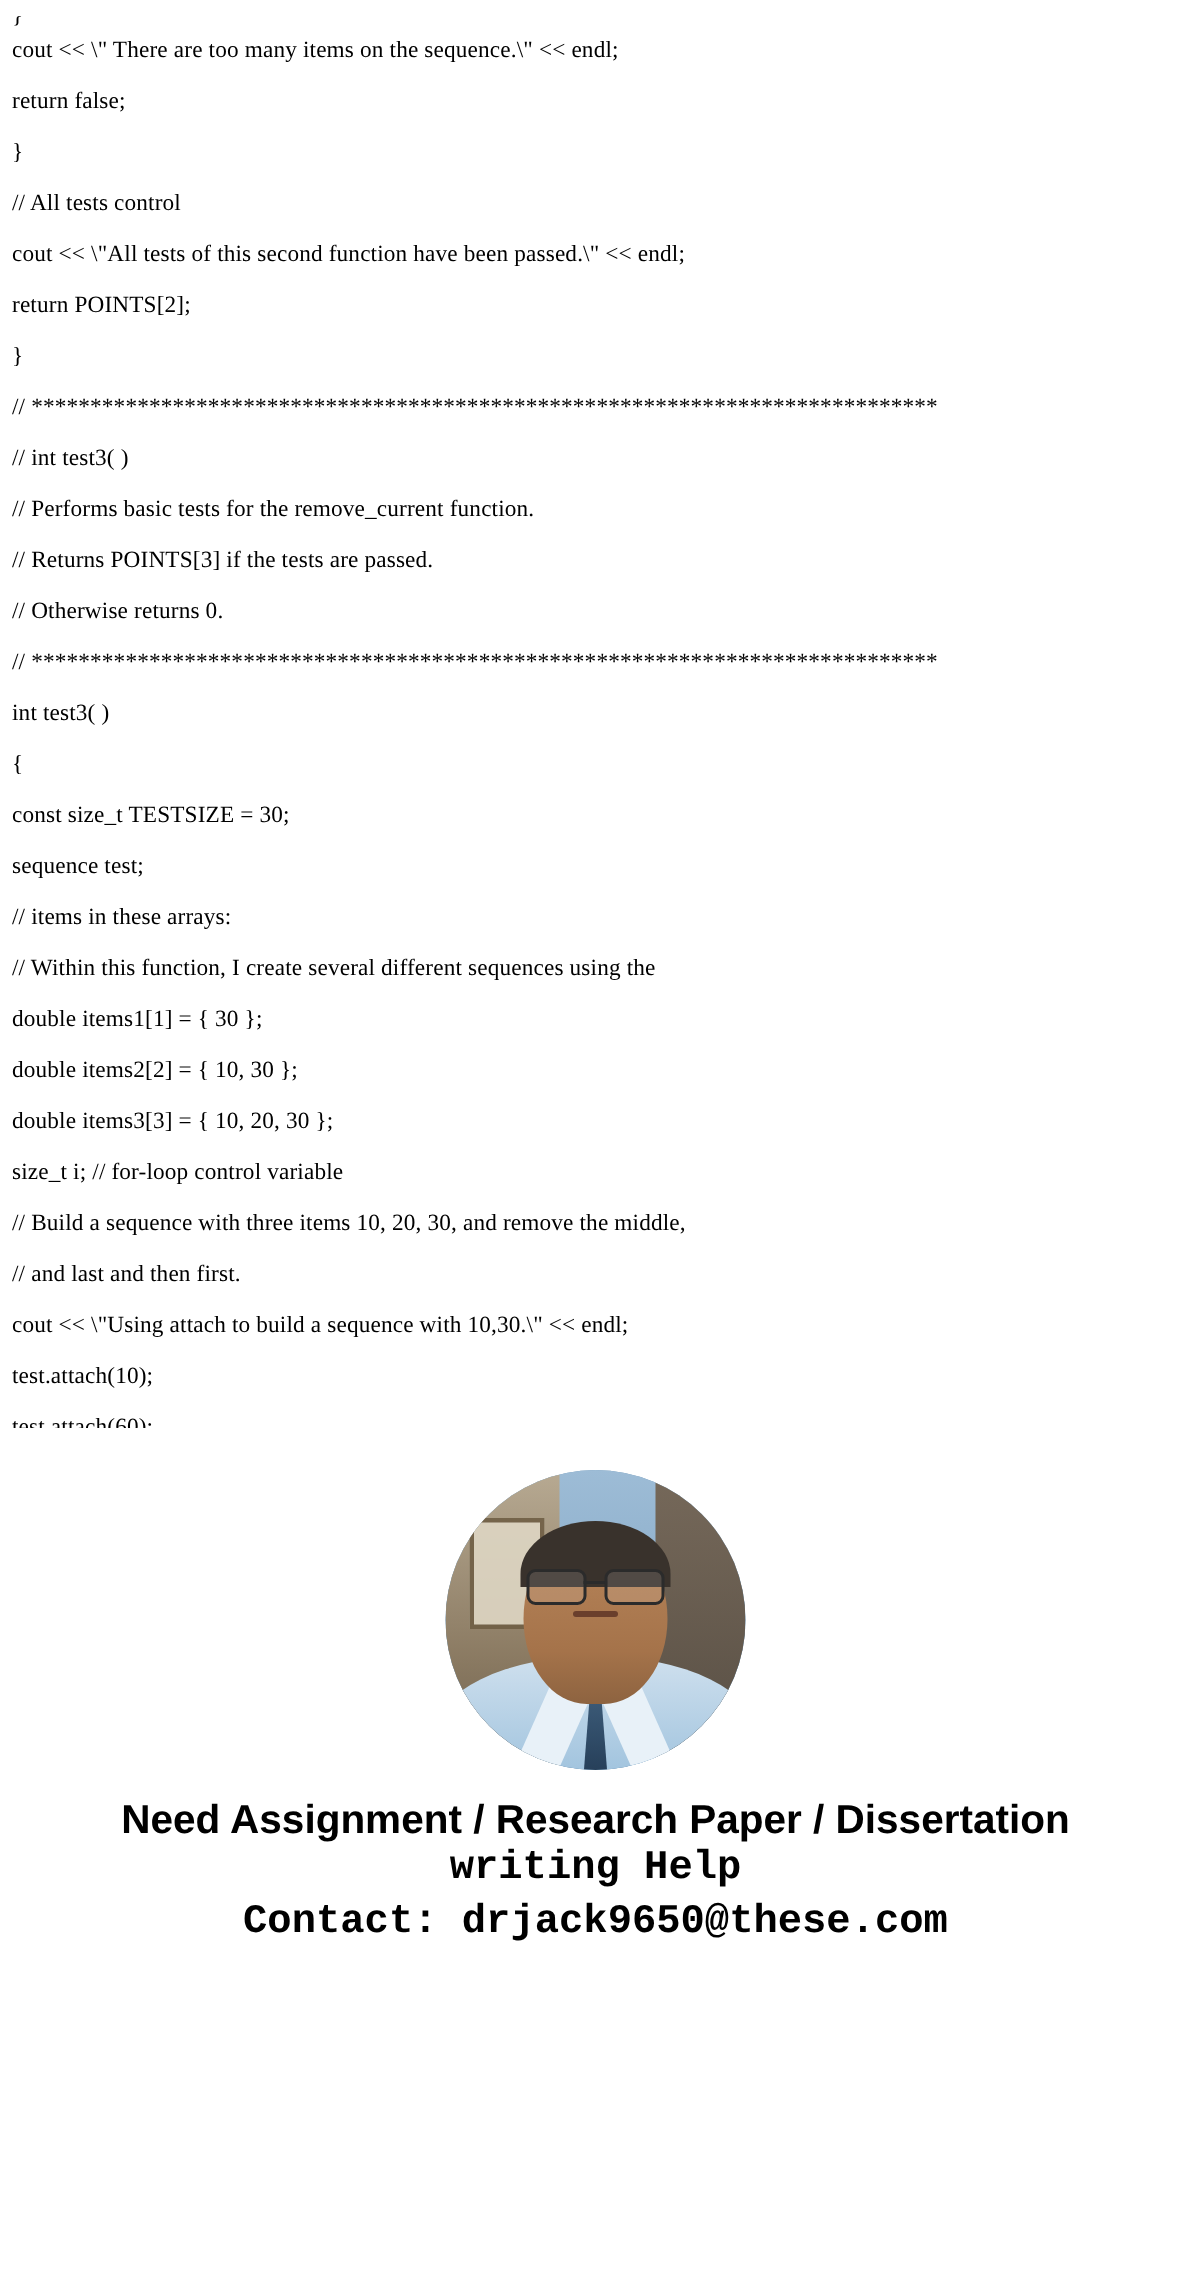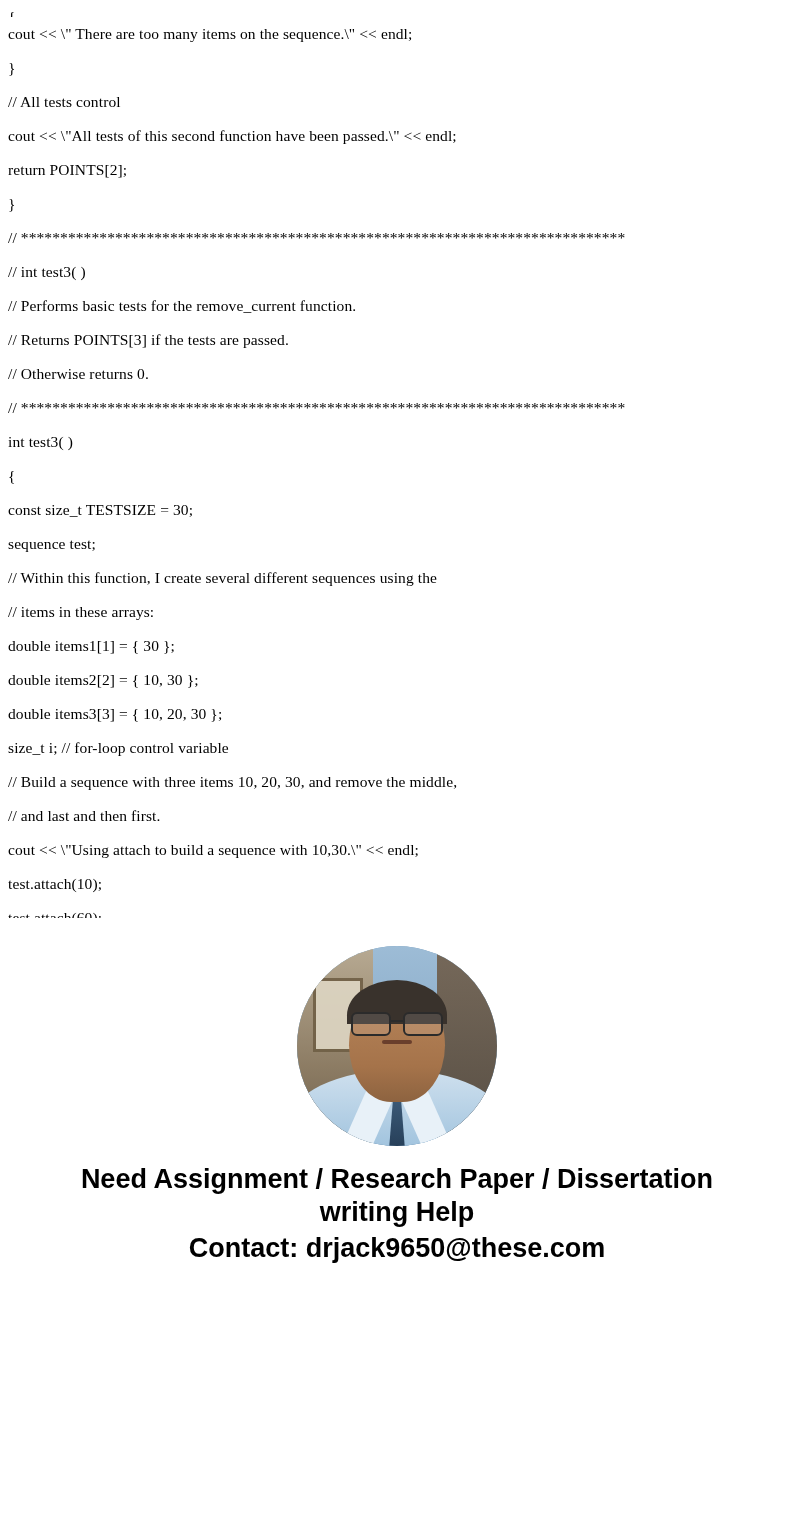--- a/index.html
+++ b/index.html
@@ -170,55 +170,56 @@
     margin-top: 18px;
     font-family: "Liberation Sans", sans-serif;
     font-weight: bold;
     font-size: 27px;
     line-height: 30px;
     color: #000000;
     padding: 0 10px;
     text-align: center;
   }
   .promo-line2 {
-    font-family: Liberation Sans, sans-serif;
+    font-family: Liberation Mono, monospace;
     font-weight: bold;
     font-size: 27px;
     line-height: 36px;
     color: #000000;
   }
 </style>
 </head>
 <body>
 
 <div class="page">
 
   <div class="code-block">
     <div class="code-line clipped">{</div>
     <div class="code-line">cout &lt;&lt; \" There are too many items on the sequence.\" &lt;&lt; endl;</div>
+    <div class="code-line">return false;</div>
     <div class="code-line">}</div>
     <div class="code-line blank"></div>
     <div class="code-line">// All tests control</div>
     <div class="code-line">cout &lt;&lt; \"All tests of this second function have been passed.\" &lt;&lt; endl;</div>
     <div class="code-line">return POINTS[2];</div>
     <div class="code-line">}</div>
     <div class="code-line">// *****************************************************************************</div>
     <div class="code-line">// int test3( )</div>
     <div class="code-line">// Performs basic tests for the remove_current function.</div>
     <div class="code-line">// Returns POINTS[3] if the tests are passed.</div>
     <div class="code-line">// Otherwise returns 0.</div>
     <div class="code-line">// *****************************************************************************</div>
     <div class="code-line">int test3( )</div>
     <div class="code-line">{</div>
     <div class="code-line">const size_t TESTSIZE = 30;</div>
     <div class="code-line blank"></div>
     <div class="code-line">sequence test;</div>
     <div class="code-line blank"></div>
+    <div class="code-line">// items in these arrays:</div>
     <div class="code-line">// Within this function, I create several different sequences using the</div>
-    <div class="code-line">// items in these arrays:</div>
     <div class="code-line">double items1[1] = { 30 };</div>
     <div class="code-line">double items2[2] = { 10, 30 };</div>
     <div class="code-line">double items3[3] = { 10, 20, 30 };</div>
     <div class="code-line blank"></div>
     <div class="code-line">size_t i; // for-loop control variable</div>
     <div class="code-line blank"></div>
     <div class="code-line">// Build a sequence with three items 10, 20, 30, and remove the middle,</div>
     <div class="code-line">// and last and then first.</div>
     <div class="code-line">cout &lt;&lt; \"Using attach to build a sequence with 10,30.\" &lt;&lt; endl;</div>
     <div class="code-line">test.attach(10);</div>

